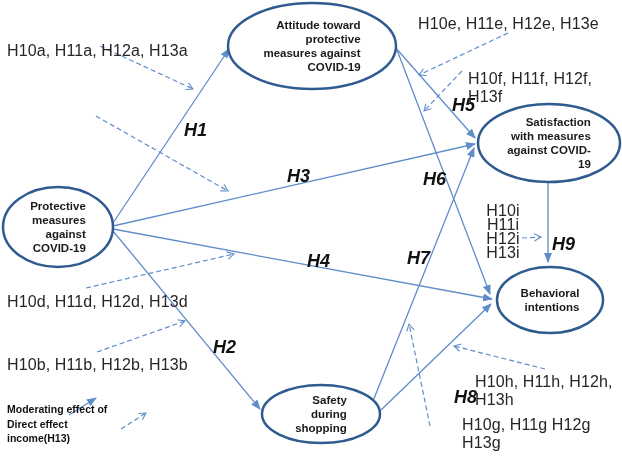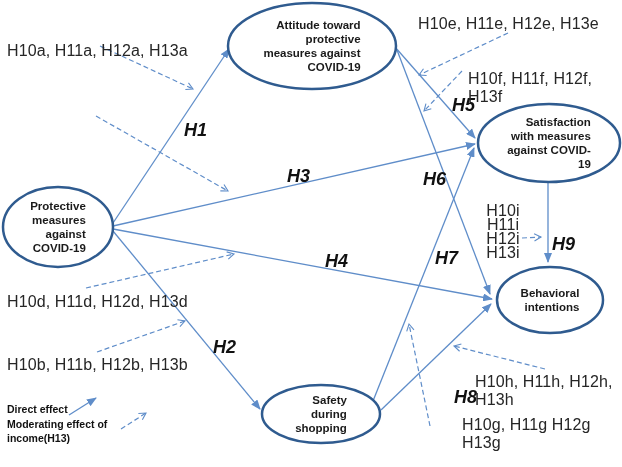--- a/index.html
+++ b/index.html
@@ -88,38 +88,38 @@
 19</div>
   <div class="node-label" style="left:262px;top:385px;width:118px; height:58px;">Safety
 during
 shopping</div>
   <div class="node-label" style="left:497px;top:267px;width:106px; height:66px;">Behavioral
 intentions</div>
 
   <div class="lbl hyp" style="left:184px;top:120px;">H1</div>
   <div class="lbl hyp" style="left:213px;top:337px;">H2</div>
   <div class="lbl hyp" style="left:287px;top:166px;">H3</div>
-  <div class="lbl hyp" style="left:307px;top:251px;margin-left:18px;">H4</div>
+  <div class="lbl hyp" style="left:307px;top:251px;">H4</div>
   <div class="lbl hyp" style="left:452px;top:95px;">H5</div>
   <div class="lbl hyp" style="left:423px;top:169px;">H6</div>
-  <div class="lbl hyp" style="left:407px;top:248px;margin-left:28px;">H7</div>
+  <div class="lbl hyp" style="left:407px;top:248px;">H7</div>
   <div class="lbl hyp" style="left:454px;top:356px;margin-top:31px;">H8</div>
   <div class="lbl hyp" style="left:552px;top:209px;margin-top:25px;">H9</div>
 
   <div class="lbl mod" style="left:7px;  top:42px;">H10a, H11a, H12a, H13a</div>
   <div class="lbl mod" style="left:7px;  top:293px;">H10d, H11d, H12d, H13d</div>
   <div class="lbl mod" style="left:7px;  top:356px;">H10b, H11b, H12b, H13b</div>
   <div class="lbl mod" style="left:418px;top:15px;">H10e, H11e, H12e, H13e</div>
   <div class="lbl mod" style="left:468px;top:70px;">H10f, H11f, H12f, H13f</div>
   <div class="lbl mod mod-stack" style="left:484px;top:204px;width:38px;">H10i
 H11i
 H12i
 H13i</div>
   <div class="lbl mod" style="left:475px;top:373px;">H10h, H11h, H12h, H13h</div>
   <div class="lbl mod" style="left:433px;top:416px;margin-left:29px;">H10g, H11g H12g H13g</div>
 
   <div class="legend">
+    <div>Moderating effect of</div>
     <div>Direct effect</div>
-    <div>Moderating effect of</div>
     <div>income(H13)</div>
   </div>
 
 </div>
 
 </body></html>

